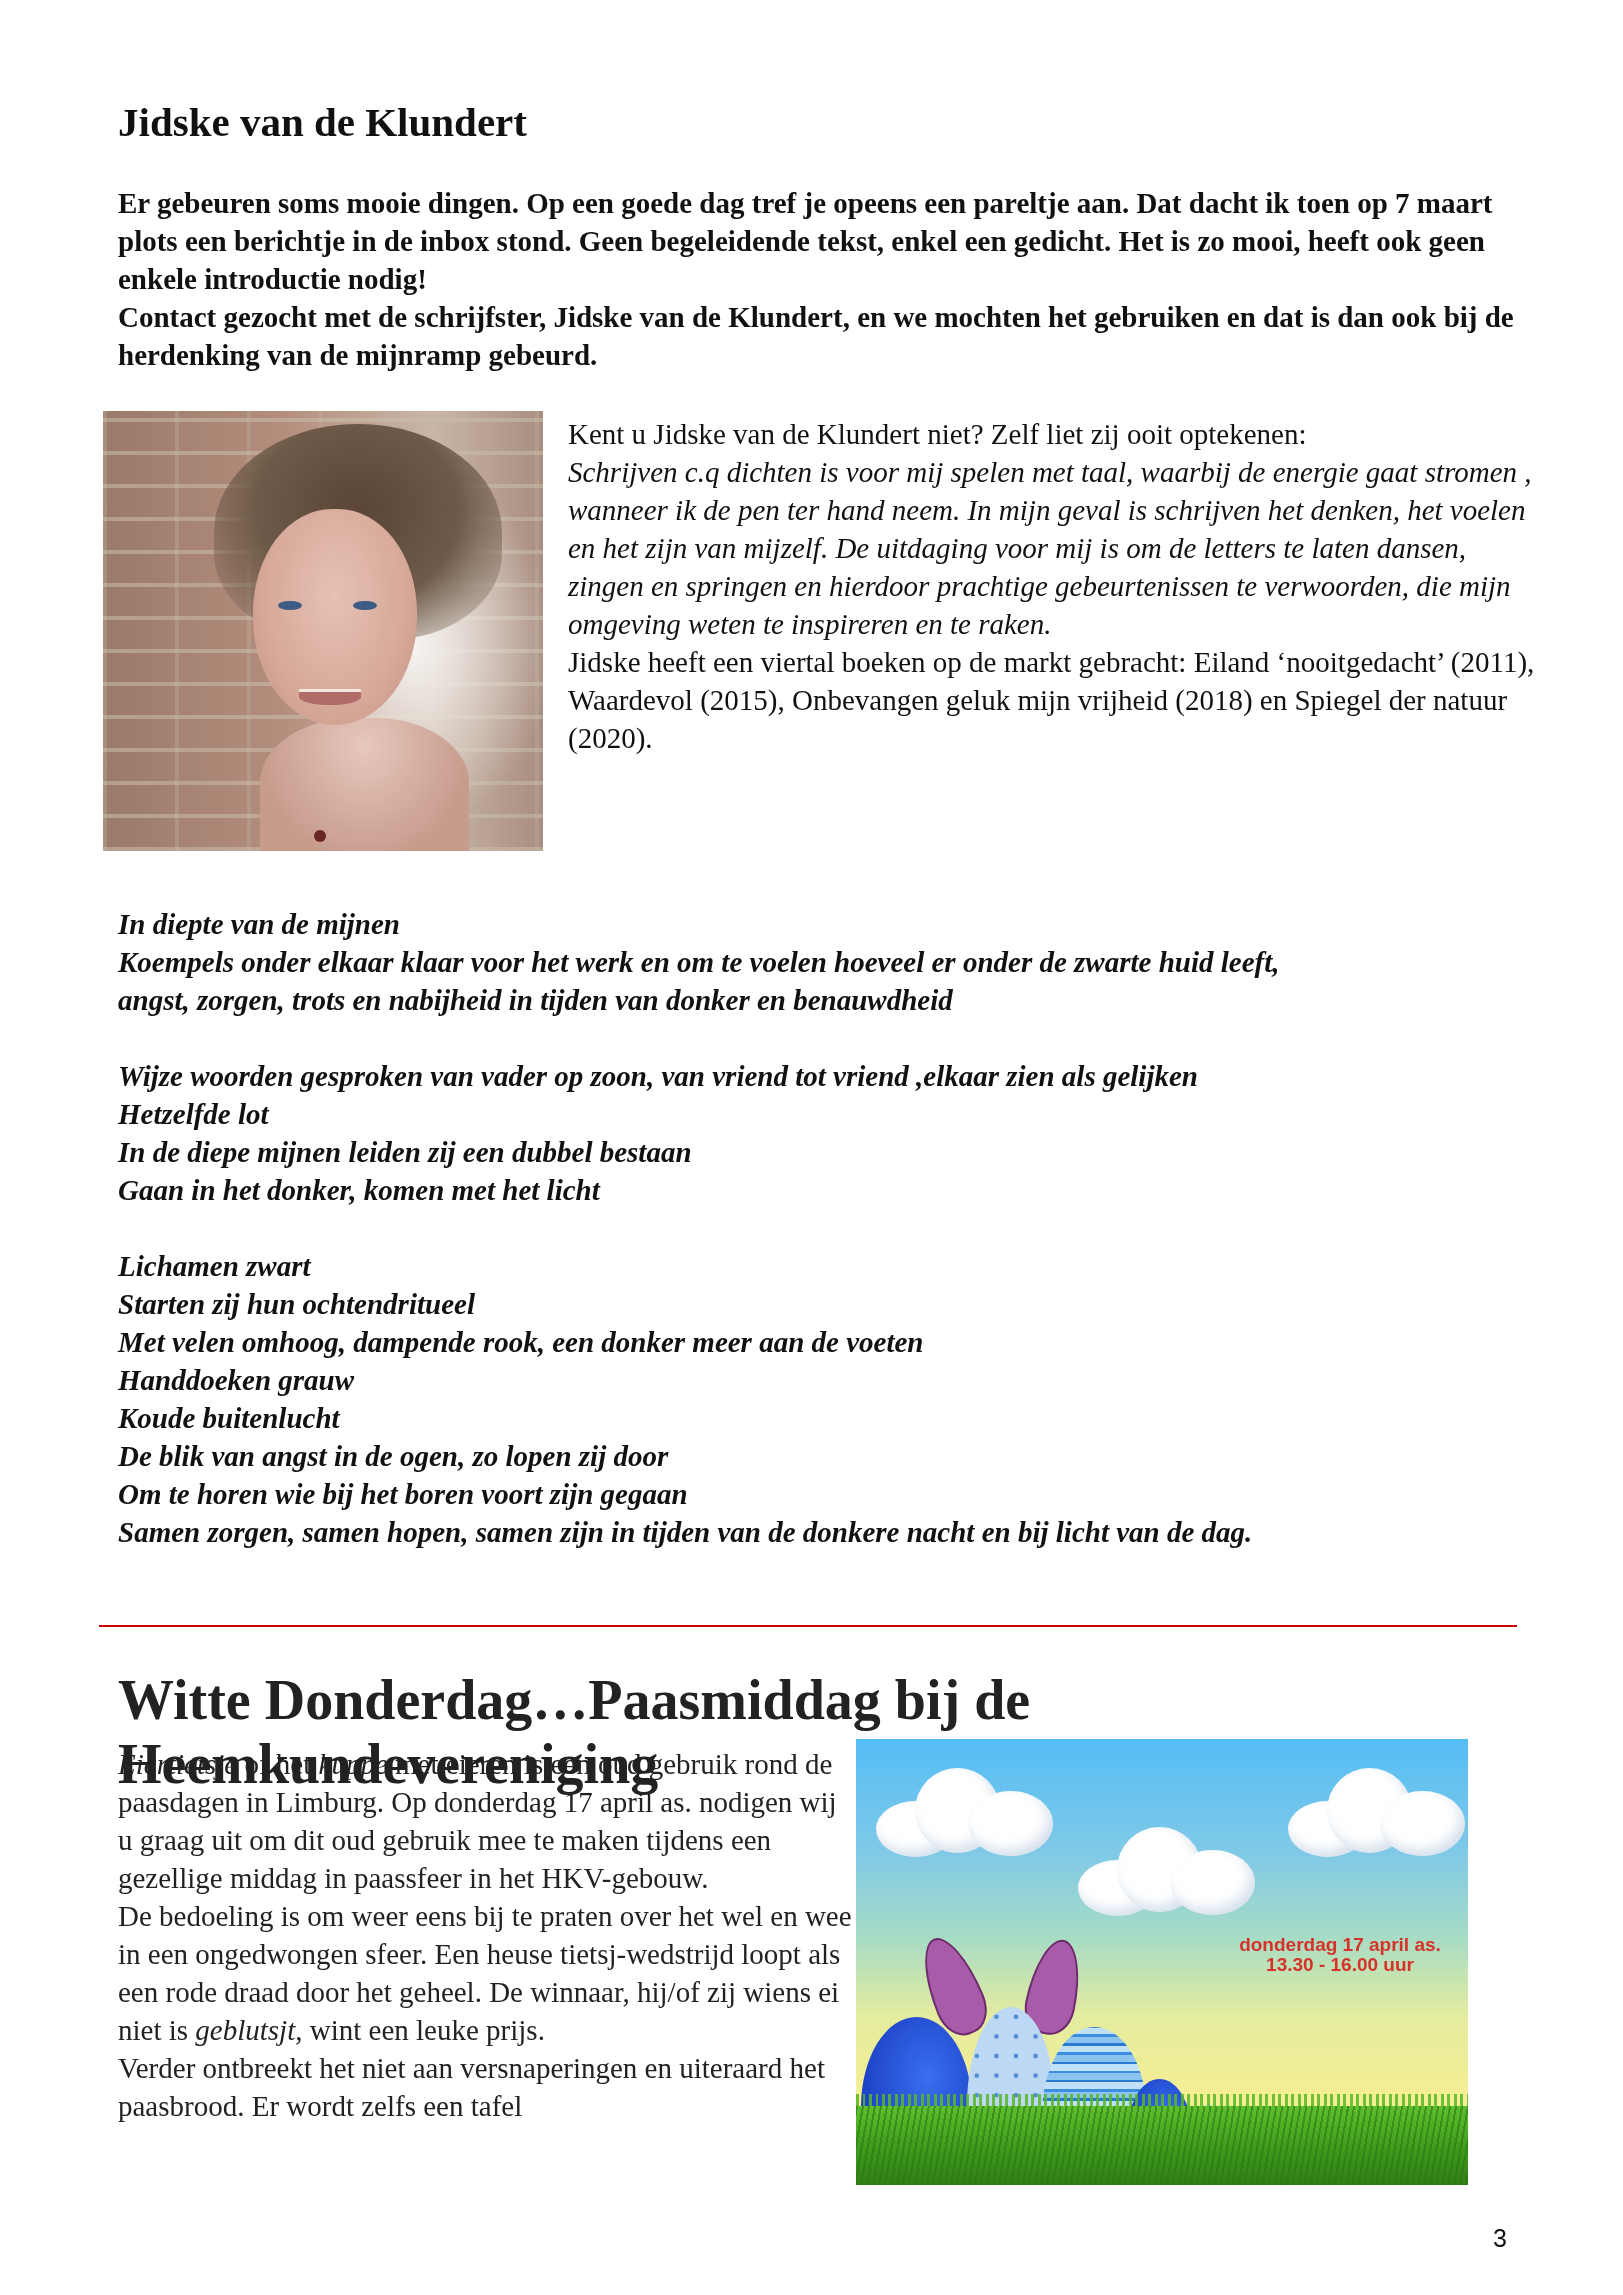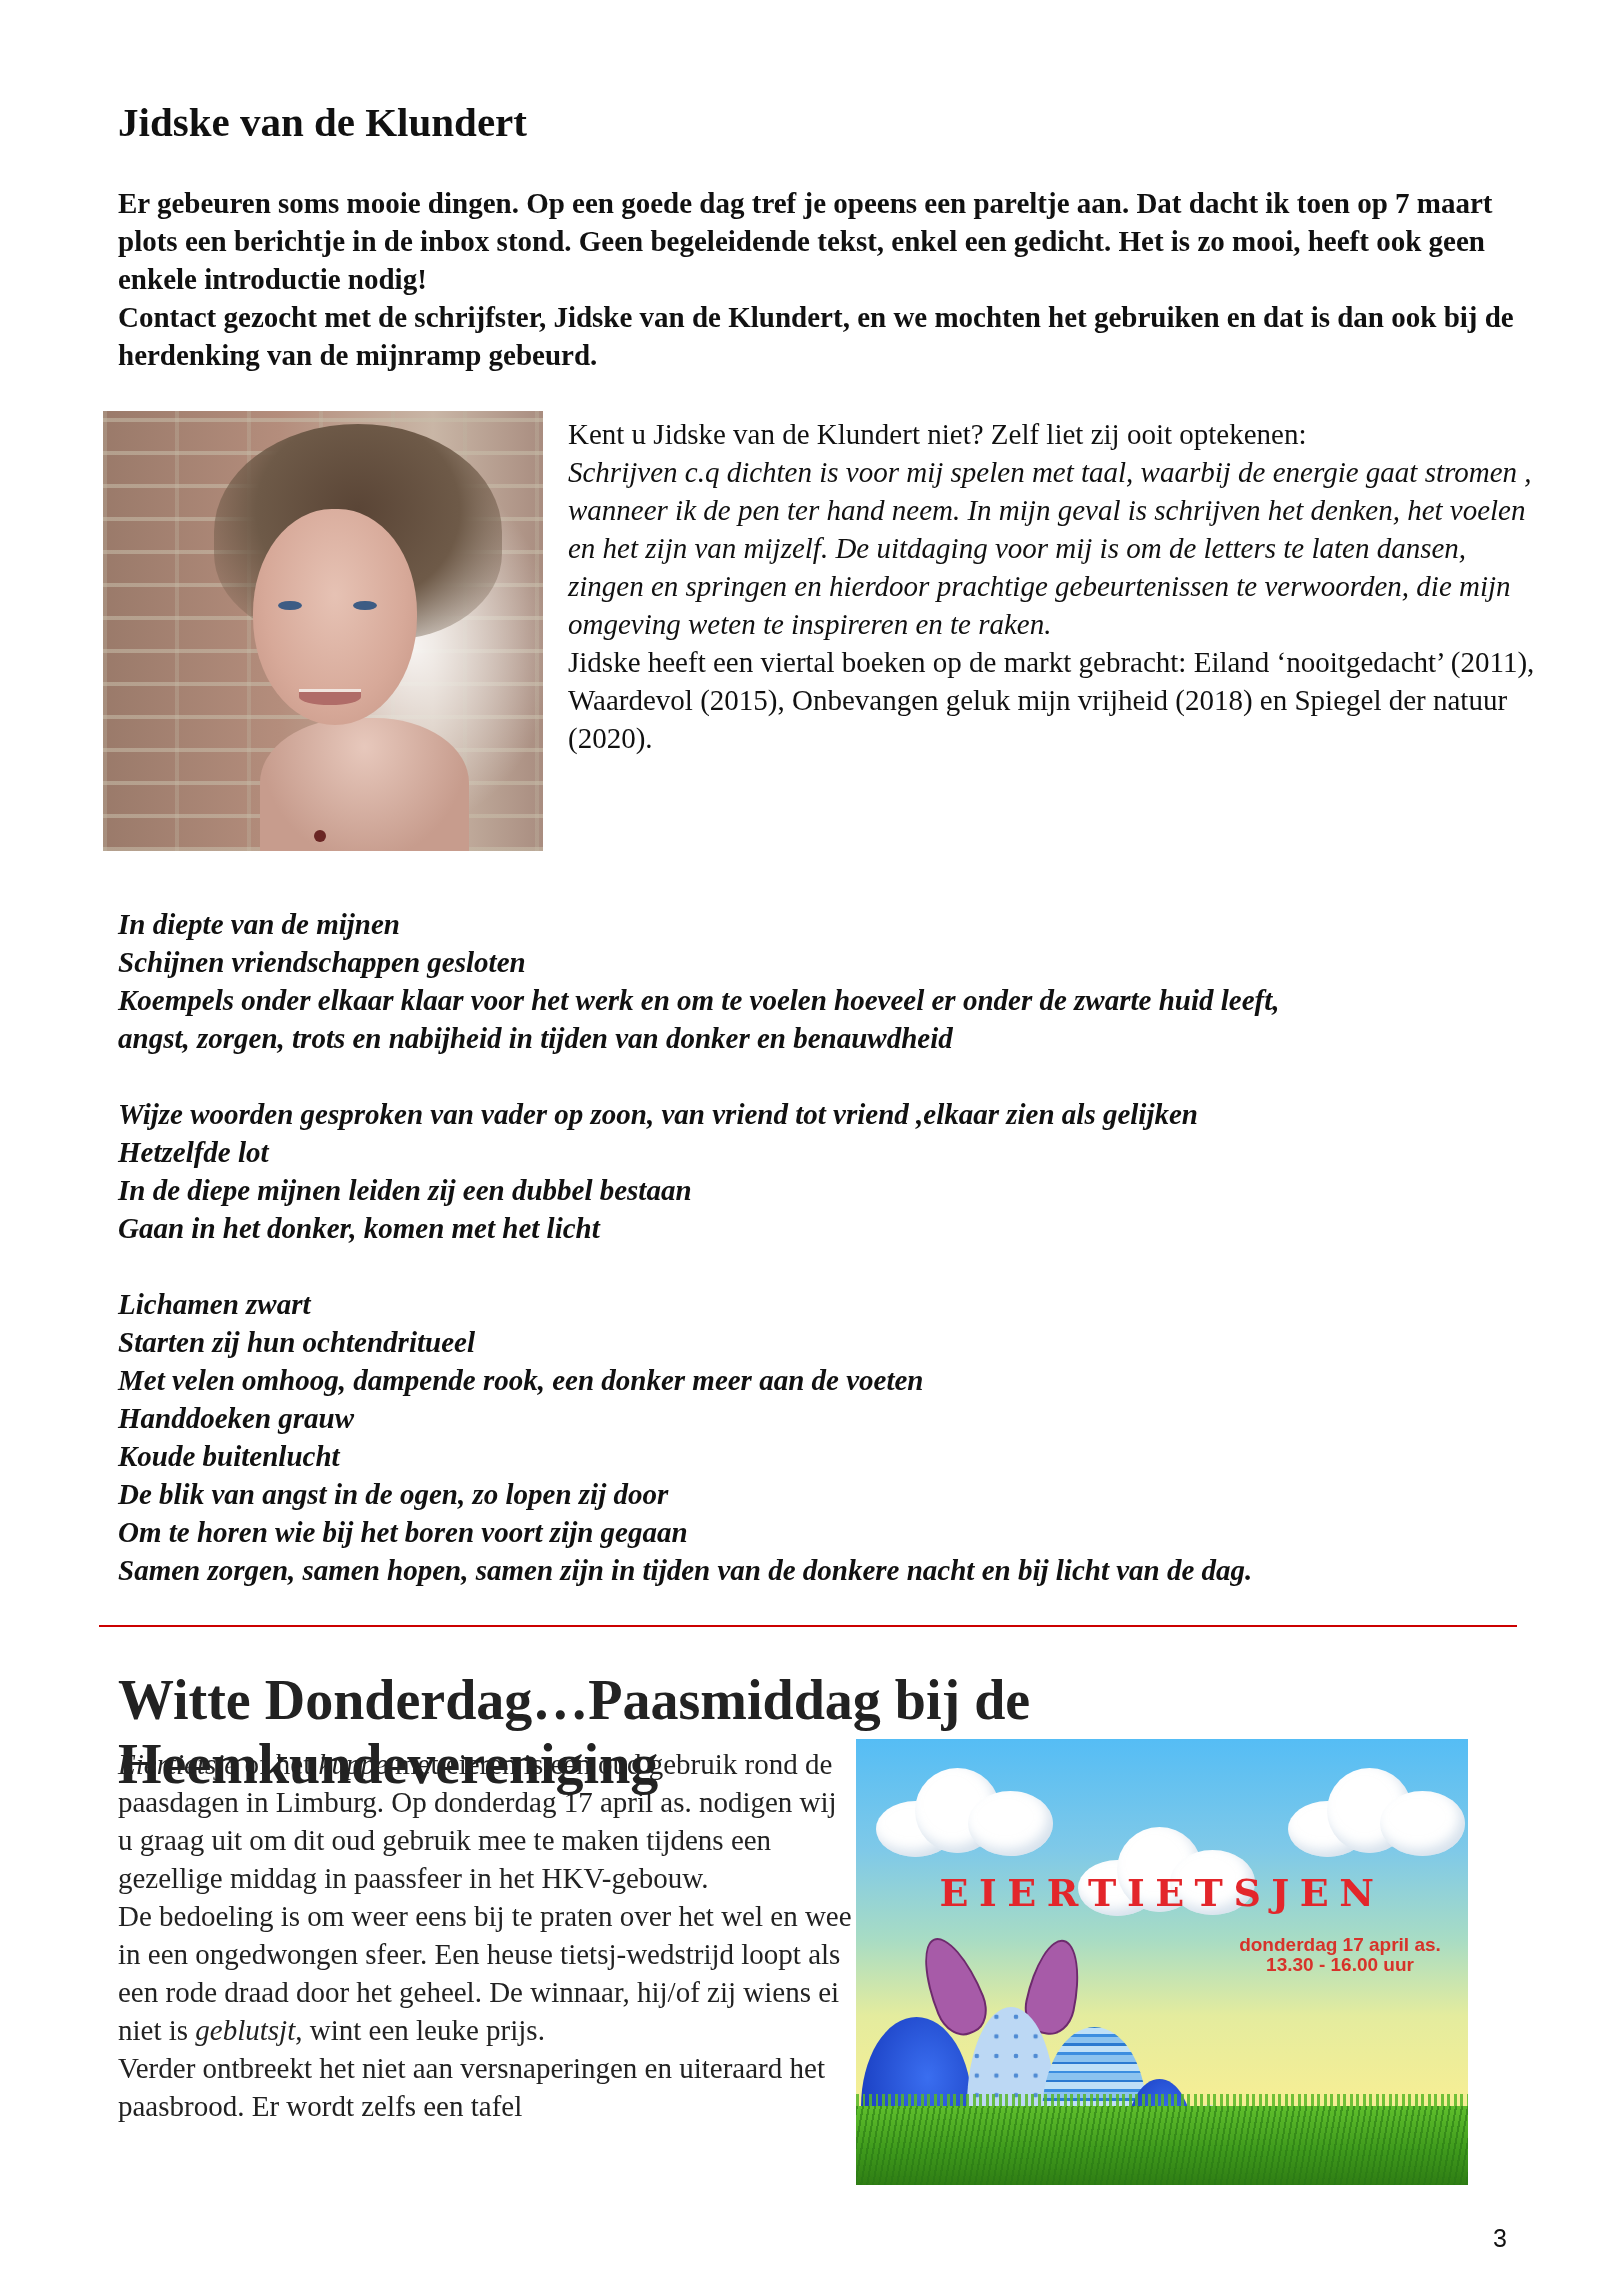--- a/index.html
+++ b/index.html
@@ -98,21 +98,20 @@
 
   <div class="bio">
     <p>Kent u Jidske van de Klundert niet? Zelf liet zij ooit optekenen:</p>
     <p class="it">Schrijven c.q dichten is voor mij spelen met taal, waarbij de energie gaat stromen , wanneer ik de pen ter hand neem. In mijn geval is schrijven het denken, het voelen en het zijn van mijzelf. De uitdaging voor mij is om de letters te laten dansen, zingen en springen en hierdoor prachtige gebeurtenissen te verwoorden, die mijn omgeving weten te inspireren en te  raken.</p>
     <p>Jidske heeft een viertal boeken op de markt gebracht: Eiland ‘nooitgedacht’ (2011), Waardevol (2015), Onbevangen geluk mijn vrijheid (2018) en Spiegel der natuur (2020).</p>
   </div>
 
   <div class="poem">
     <div class="stanza">
       <span class="line">In diepte van de mijnen</span>
-      <span class="line">Schijnen vriendschappen gesloten</span>
       <span class="line">Koempels onder elkaar klaar voor het werk en om te voelen hoeveel er onder de zwarte huid leeft,</span>
       <span class="line">angst, zorgen, trots en nabijheid in tijden van donker en benauwdheid</span>
     </div>
     <div class="stanza">
       <span class="line">Wijze woorden gesproken van vader op zoon, van vriend tot vriend ,elkaar zien als gelijken</span>
       <span class="line">Hetzelfde lot</span>
       <span class="line">In de diepe mijnen leiden zij een dubbel bestaan</span>
       <span class="line">Gaan in het donker, komen met het licht</span>
     </div>
     <div class="stanza">
@@ -148,21 +147,20 @@
       <div class="cloud" style="left:0;top:36px;width:79px;height:56px;"></div>
       <div class="cloud" style="left:39px;top:3.3px;width:85px;height:85px;"></div>
       <div class="cloud" style="left:92px;top:26px;width:85px;height:65px;"></div>
     </div>
     <div style="position:absolute;left:432px;top:26px;width:183px;height:92px;">
       <div class="cloud" style="left:0;top:36px;width:79px;height:56px;"></div>
       <div class="cloud" style="left:39px;top:3.3px;width:85px;height:85px;"></div>
       <div class="cloud" style="left:92px;top:26px;width:85px;height:65px;"></div>
     </div>
 
-    <div class="eggtitle" id="eggtitle" style="color: rgb(227, 38, 43);">EIERTIETSJEN</div>
 
     <div class="postdate">
       <div>donderdag 17 april as.</div>
       <div>13.30 - 16.00 uur</div>
     </div>
 
     <div class="ear" style="left:72px;top:196px;width:46px;height:98px;transform:rotate(-22deg);"></div>
     <div class="ear" style="left:173px;top:200px;width:46px;height:92px;transform:rotate(12deg);"></div>
 
     <div class="egg" style="left:5.2px;top:278px;width:111px;height:150px;background:radial-gradient(ellipse at 60% 40%,#3a6ef0,#1a3fc2 75%);"></div>

